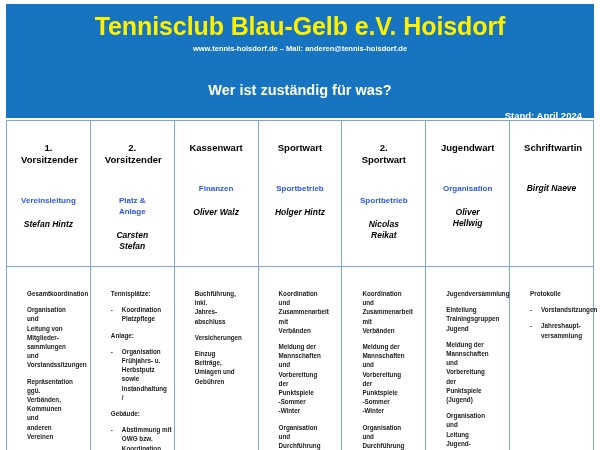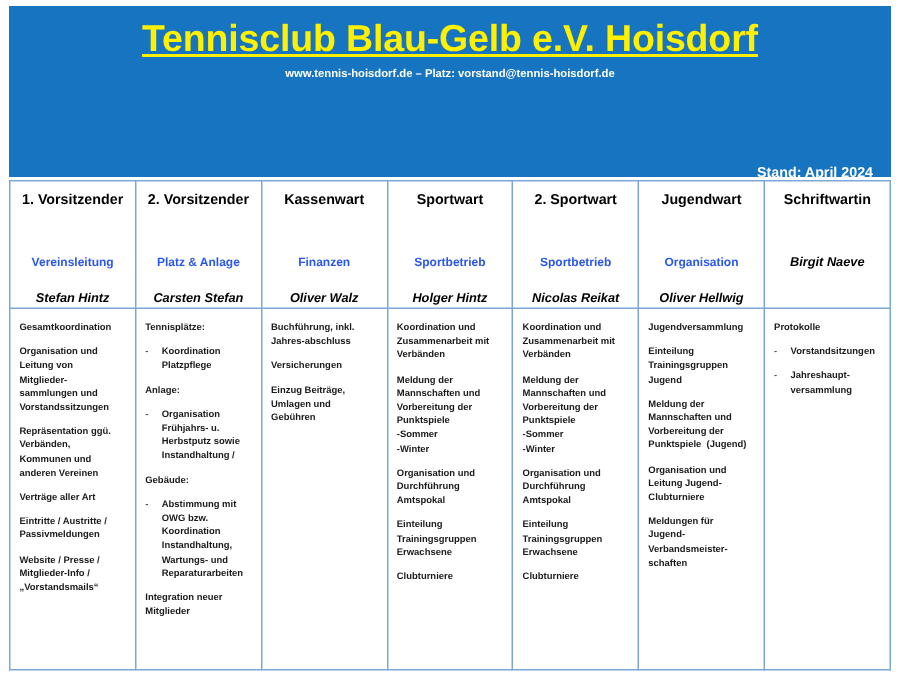--- a/index.html
+++ b/index.html
@@ -34,21 +34,20 @@
     position: absolute;
     left: 0;
     top: 8px;
     width: 100%;
     text-align: center;
     color: #FFF000;
     font-size: 25px;
     font-weight: bold;
     letter-spacing: -0.1px;
     line-height: 28px;
-    text-decoration: underline;
   }
   .club-contact {
     position: absolute;
     left: 0;
     top: 39px;
     width: 100%;
     text-align: center;
     color: #ffffff;
     font-size: 7.5px;
     font-weight: bold;
@@ -79,21 +78,21 @@
     position: absolute;
     left: 6px;
     top: 120px;
     width: 588px;
     border-collapse: collapse;
     table-layout: fixed;
   }
   table.matrix td {
     border: 1px solid #7BA7DA;
     vertical-align: top;
-    padding: 0;
+    padding: 14px;
     background: #ffffff;
   }
 
   
   td.head {
     height: 84px;
     text-align: center;
     border-top: 1px solid #2E75B6;
   }
   .role {
@@ -154,21 +153,22 @@
   }
   .bullet .btxt { flex: 1 1 auto; white-space: pre-wrap; }
 </style>
 </head>
 <body>
 
 <div class="page">
 
   <div class="banner">
     <div class="club-title">Tennisclub Blau-Gelb e.V. Hoisdorf</div>
-    <div class="club-contact">www.tennis-hoisdorf.de – Platz: vorstand@tennis-hoisdorf.de</div>
+    <div class="club-contact">www.tennis-hoisdorf.de – Mail: anderen@tennis-hoisdorf.de</div>
+    <div class="subtitle">Wer ist zuständig für was?</div>
     <div class="stand">Stand:  April 2024</div>
   </div>
 
   <table class="matrix">
     <tbody>
         <tr>
       <td class="head">
         <div class="role">1. Vorsitzender</div>
         <div class="area">Vereinsleitung</div>
         <div class="person">Stefan Hintz</div>

